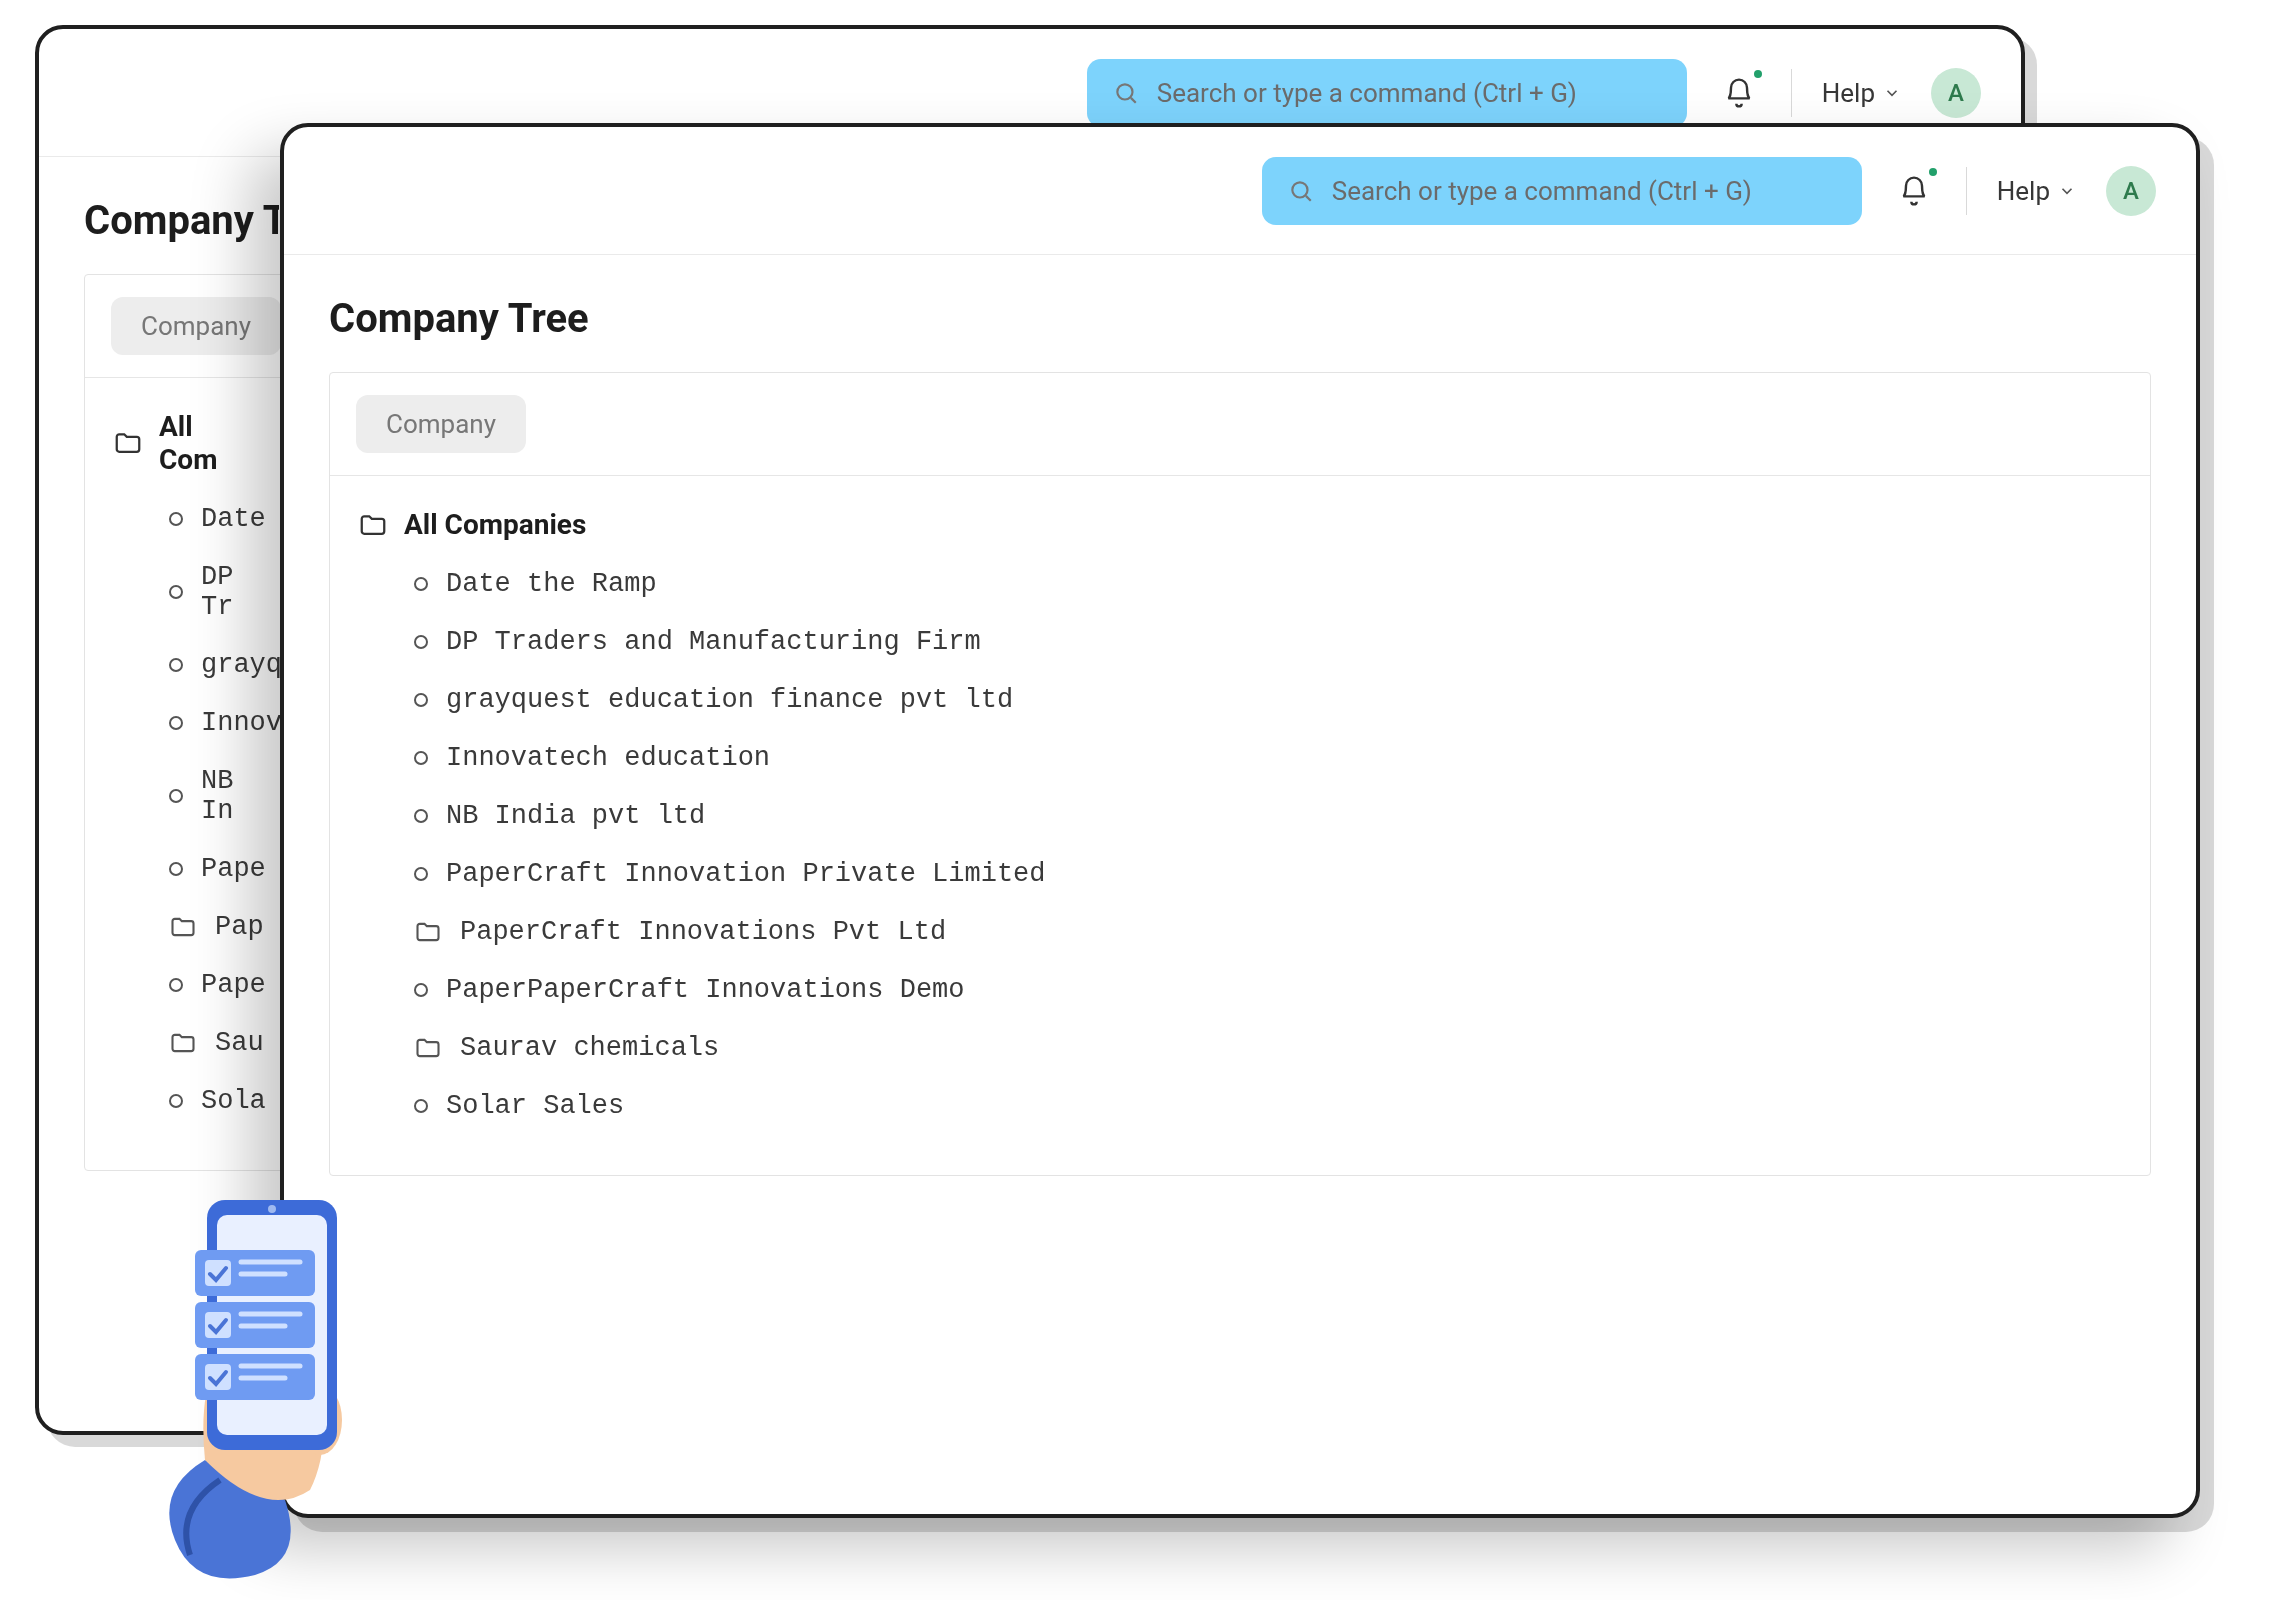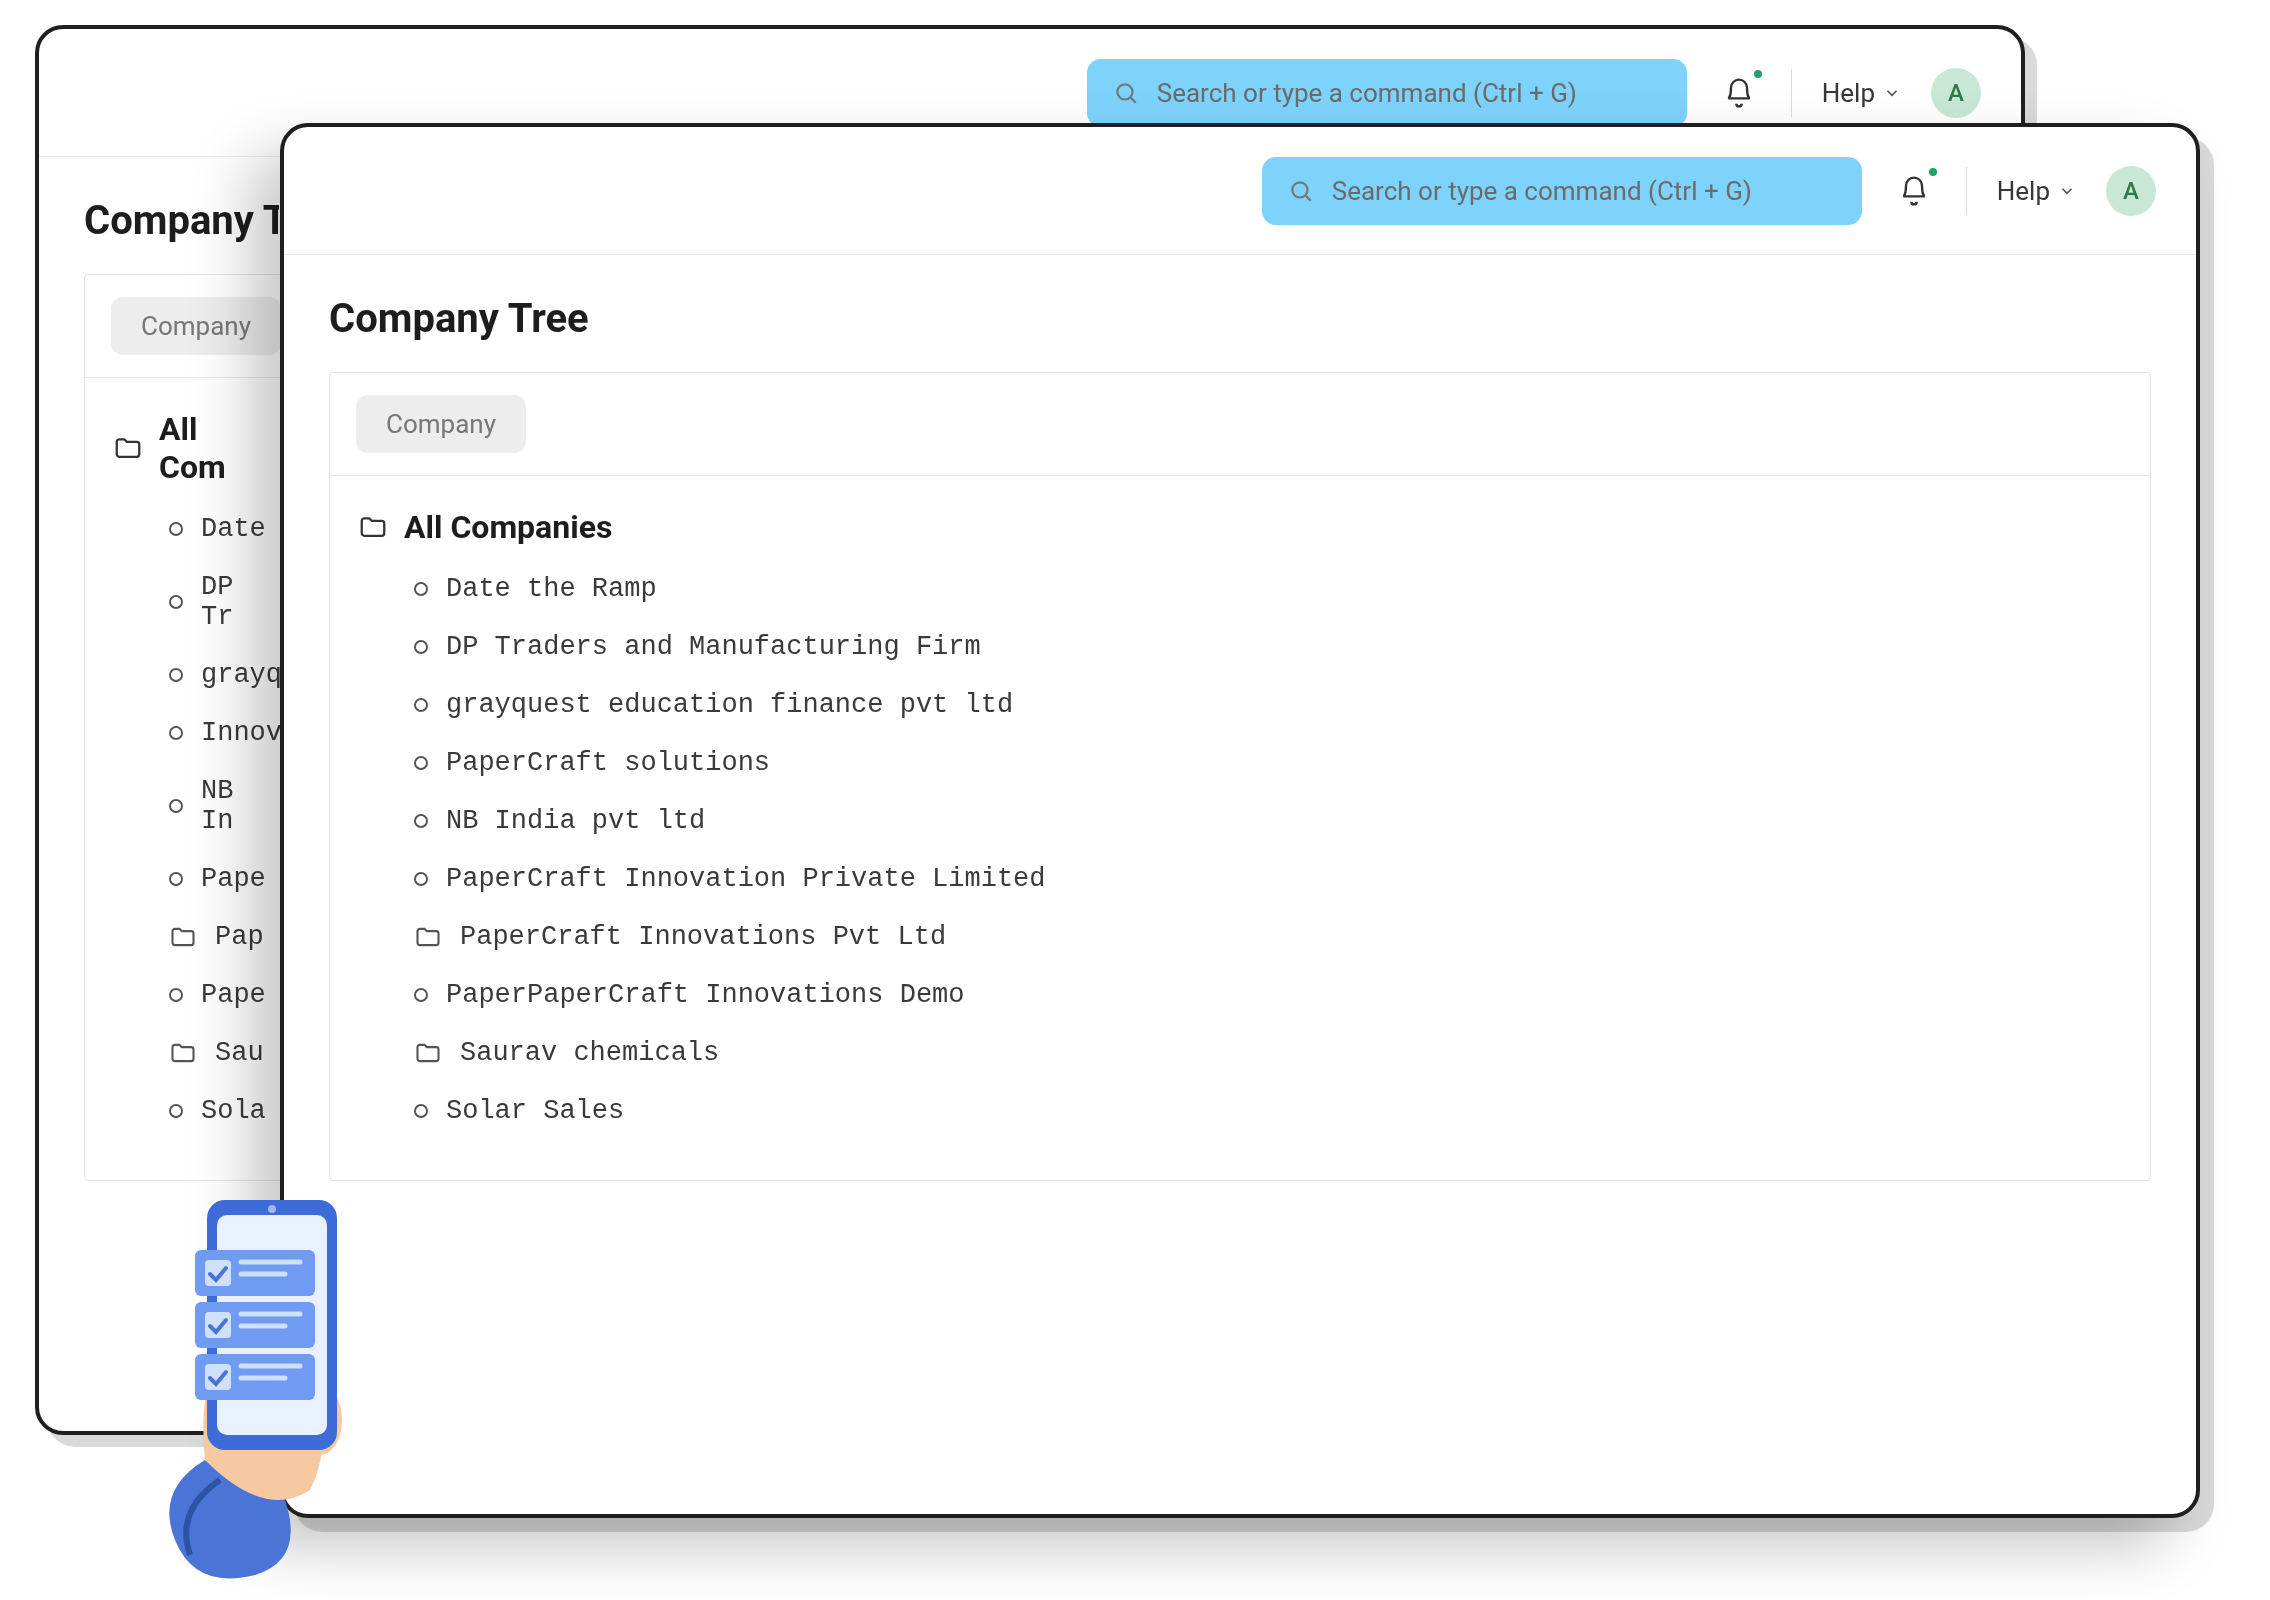--- a/index.html
+++ b/index.html
@@ -115,21 +115,21 @@
     border-radius: 12px;
   }
 
   .tree {
     padding: 24px 28px 40px;
   }
   .tree-root {
     display: flex;
     align-items: center;
     gap: 16px;
-    font-size: 32px;
+    font-size: 28px;
     font-weight: 700;
     color: #1d1d1d;
     padding: 8px 0 14px;
   }
   .tree-list { list-style: none; padding-left: 56px; font-family: Liberation Mono, monospace; }
   .tree-item {
     display: flex;
     align-items: center;
     gap: 18px;
     padding: 14px 0;
@@ -315,21 +315,21 @@
           <li class="tree-item">
             <span class="bullet"></span>
             <span>DP Traders and Manufacturing Firm</span>
           </li>
           <li class="tree-item">
             <span class="bullet"></span>
             <span>grayquest education finance pvt ltd</span>
           </li>
           <li class="tree-item">
             <span class="bullet"></span>
-            <span>PaperCraft solutions</span>
+            <span>Innovatech education</span>
           </li>
           <li class="tree-item">
             <span class="bullet"></span>
             <span>NB India pvt ltd</span>
           </li>
           <li class="tree-item">
             <span class="bullet"></span>
             <span>PaperCraft Innovation Private Limited</span>
           </li>
           <li class="tree-item" style="padding-left: 0px;">

